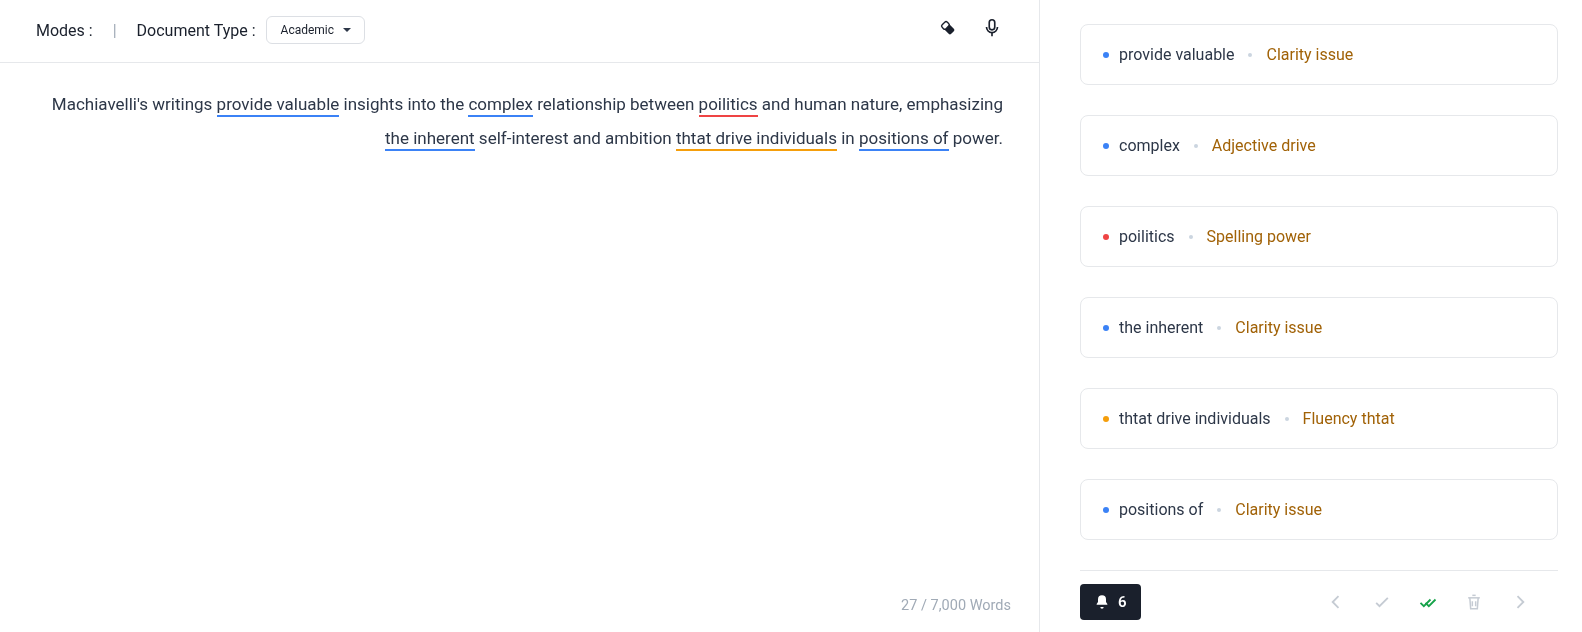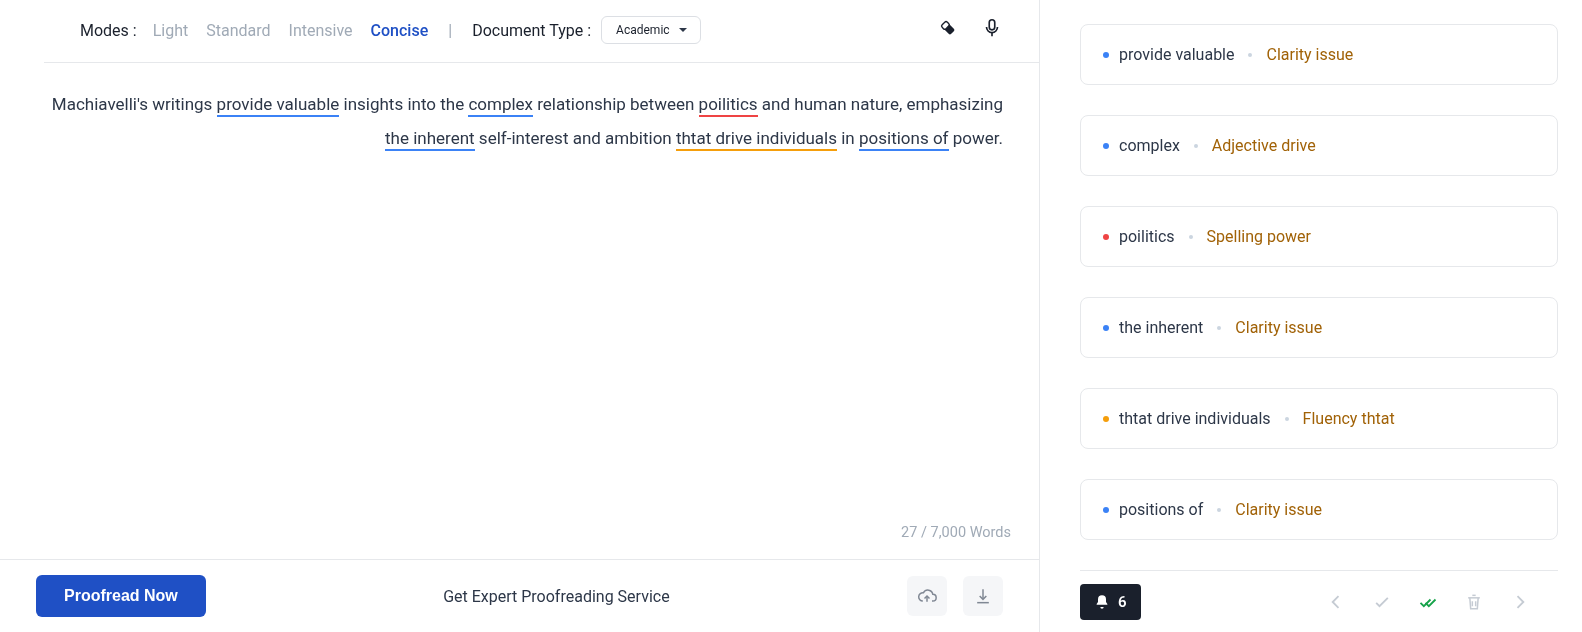--- a/index.html
+++ b/index.html
@@ -30,21 +30,20 @@
       padding: 24px 24px 0 40px;
       overflow-y: auto;
     }
     
     .topbar {
       display: flex;
       align-items: center;
       padding: 16px 36px 18px 36px;
       border-bottom: 1px solid #e6e8eb;
       gap: 10px;
-      margin-left: 44px;
     }
     .label {
       font-size: 16px;
       color: #1a202c;
     }
     .modes {
       display: flex;
       align-items: center;
       gap: 18px;
       margin-left: 6px;
@@ -183,26 +182,20 @@
     .action-icons svg { width: 20px; height: 20px; }
   </style>
 </head>
 <body>
 
 <div class="main-grid">
   <div class="left-pane">
 
     <div class="topbar">
       <span class="label">Modes :</span>
-      <div class="modes" id="modes-container">
-          <span class="mode">Light</span>
-          <span class="mode">Standard</span>
-          <span class="mode">Intensive</span>
-          <span class="mode active">Concise</span>
-        </div>
       <span class="divider">|</span>
       <span class="label">Document Type :</span>
       <div class="doc-type-btn">
         <span>Academic</span>
         <svg viewBox="0 0 10 10">
             <path d="M1 3 L5 7 L9 3 Z" fill="#2d3748"></path>
           </svg>
       </div>
       <div class="topbar-spacer"></div>
       <div class="top-icons">
@@ -222,40 +215,20 @@
             </svg>
         </span>
       </div>
     </div>
 
     <div class="editor-area">
       <p class="editor-text" id="editor-text"><span class="token">Machiavelli's writings </span><span class="token u-blue">provide valuable</span><span class="token"> insights into the </span><span class="token u-blue">complex</span><span class="token"> relationship between </span><span class="token u-red">poilitics</span><span class="token"> and human nature, emphasizing </span><span class="token u-blue">the inherent</span><span class="token"> self-interest and ambition </span><span class="token u-orange">thtat drive individuals</span><span class="token"> in </span><span class="token u-blue">positions of</span><span class="token"> power.</span></p>
       <div class="word-count">27 / 7,000 Words</div>
     </div>
 
-    <div class="bottombar">
-      <button class="proofread-btn">Proofread Now</button>
-      <span class="expert-link">Get Expert Proofreading Service</span>
-      <div class="bottom-icon-btns">
-        <div class="icon-btn">
-          <svg viewBox="0 0 24 24" fill="none" stroke="#9aa1ab" stroke-width="1.8">
-              <path d="M7 18a5 5 0 1 1 .8-9.94A6 6 0 0 1 19 10a4 4 0 0 1 0 8h-1"></path>
-              <path d="M12 12v7"></path>
-              <path d="M9 15l3-3 3 3"></path>
-            </svg>
-        </div>
-        <div class="icon-btn">
-          <svg viewBox="0 0 24 24" fill="none" stroke="#9aa1ab" stroke-width="1.8">
-              <path d="M12 4v11"></path>
-              <path d="M8 12l4 4 4-4"></path>
-              <path d="M5 20h14"></path>
-            </svg>
-        </div>
-      </div>
-    </div>
   </div>
 
   <div class="right-pane">
     <div id="issues-list" style="flex:1;">
         <div class="issue-card">
           <span class="dot blue"></span>
           <span class="issue-phrase">provide valuable</span>
           <span class="sep-dot"></span>
           <span class="issue-type">Clarity issue</span>
         </div>

